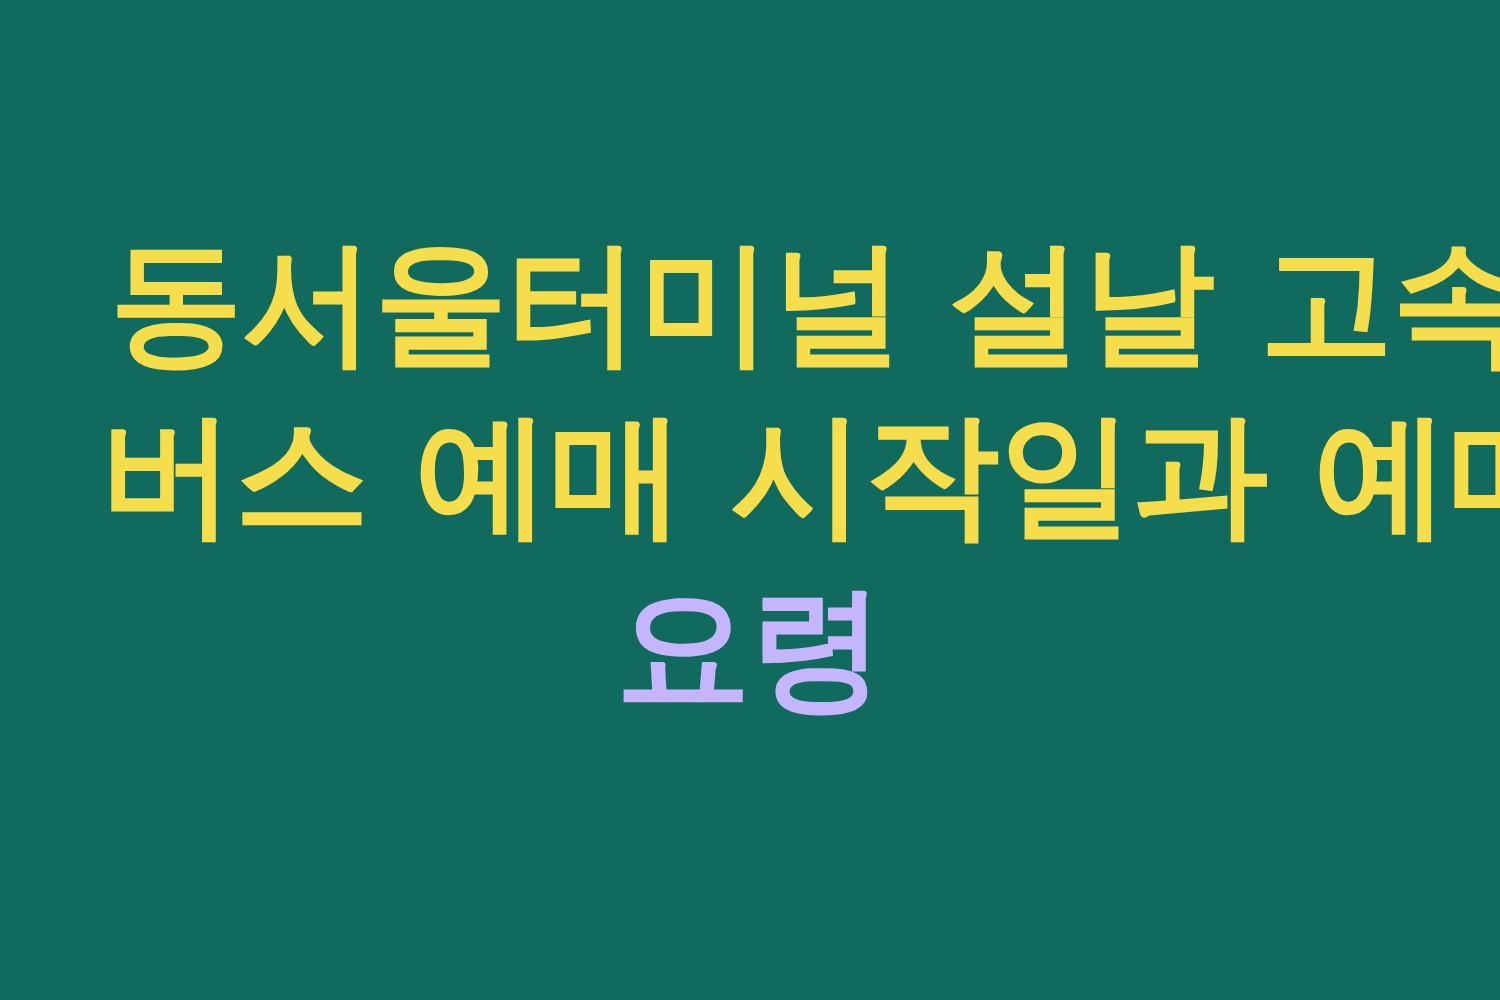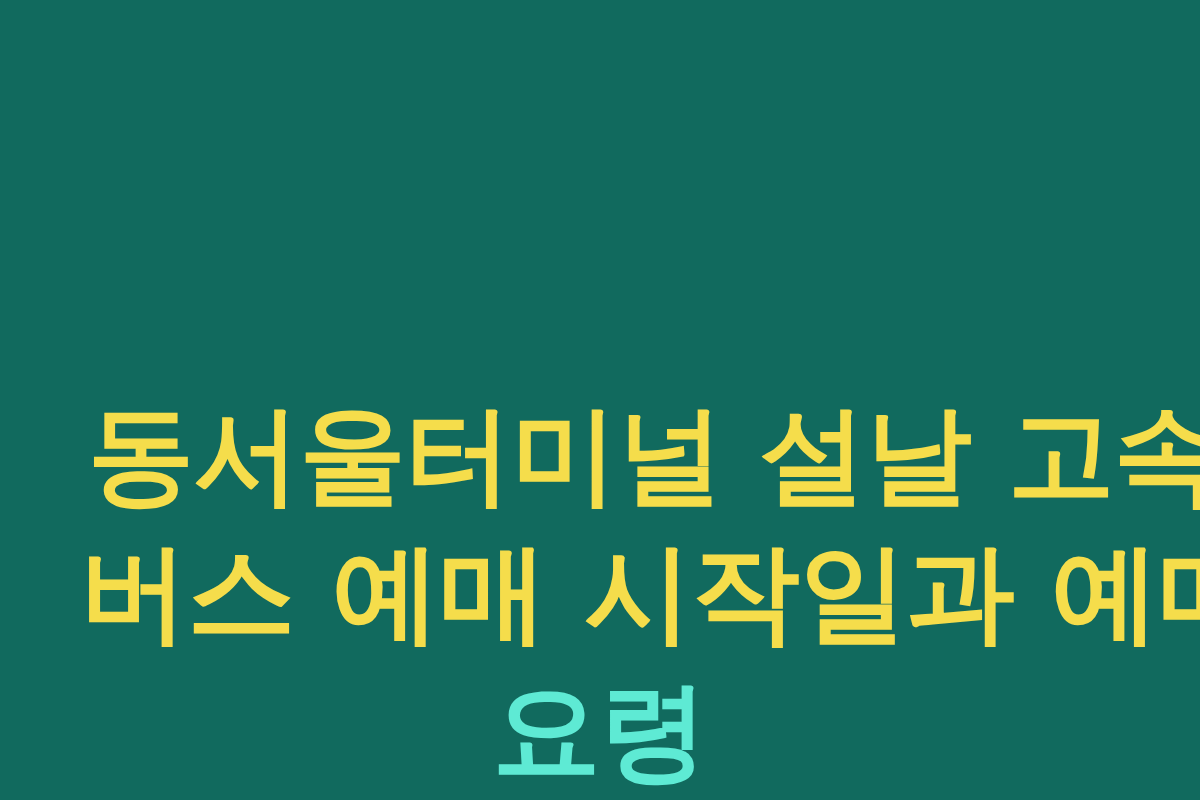--- a/index.html
+++ b/index.html
@@ -16,21 +16,21 @@
   }
 
   
   .thumb-canvas {
     position: relative;
     box-sizing: border-box;
     width: 1200px;
     height: 800px;
     background: #116A5E;
     display: flex;
-    align-items: flex-end;
+    align-items: center;
     justify-content: center;
     overflow: hidden;
   }
 
   
   .headline-block {
     position: relative;
     width: 1040px;
     margin-top: -38px;          
     text-align: center;
@@ -63,16 +63,16 @@
 <body>
 
 <div class="thumb-canvas" style="background: rgb(17, 106, 94);">
 
   <div class="headline-block">
 
     <span class="headline-line line-1" style="color: rgb(245, 221, 75);">동서울터미널 설날 고속</span>
 
     <span class="headline-line line-2" style="color: rgb(245, 221, 75);">버스 예매 시작일과 예매</span>
 
-    <span class="headline-line line-3" style="color: #5eead4;">요령</span>
+    <span class="headline-line line-3" style="color: #c4b5fd;">요령</span>
 
   </div>
 </div>
 
 </body></html>

